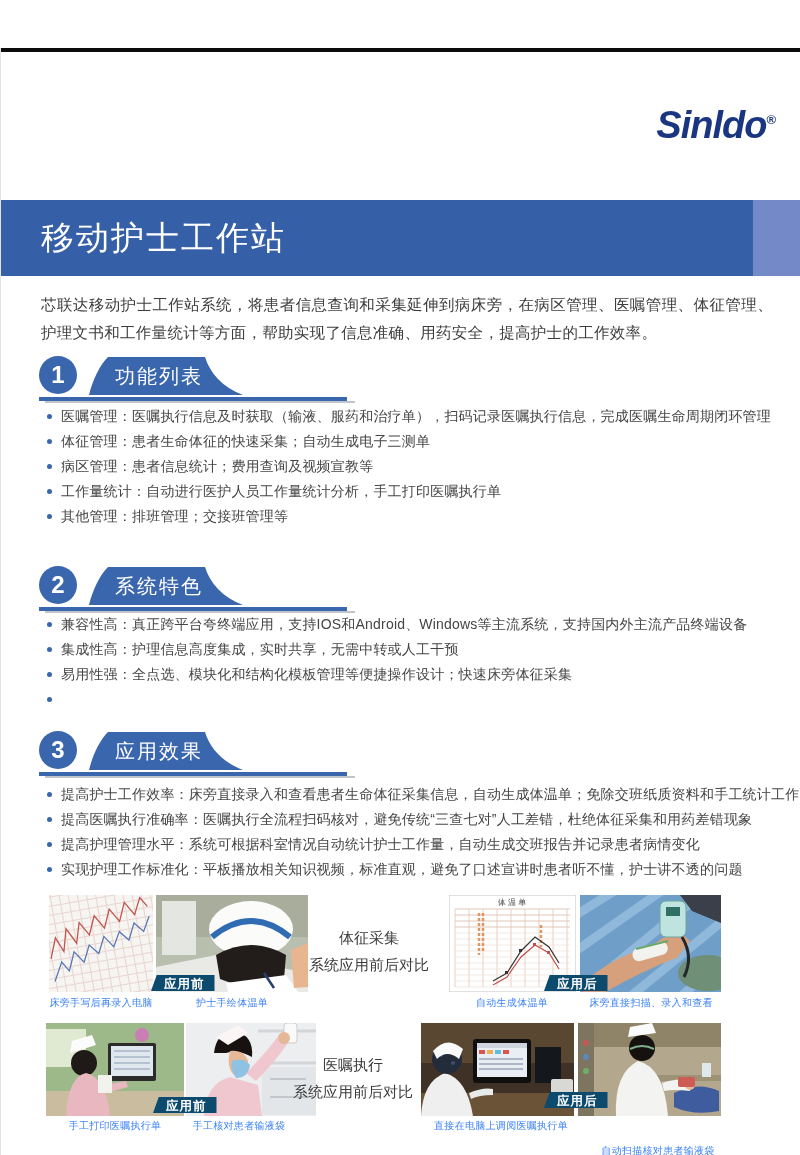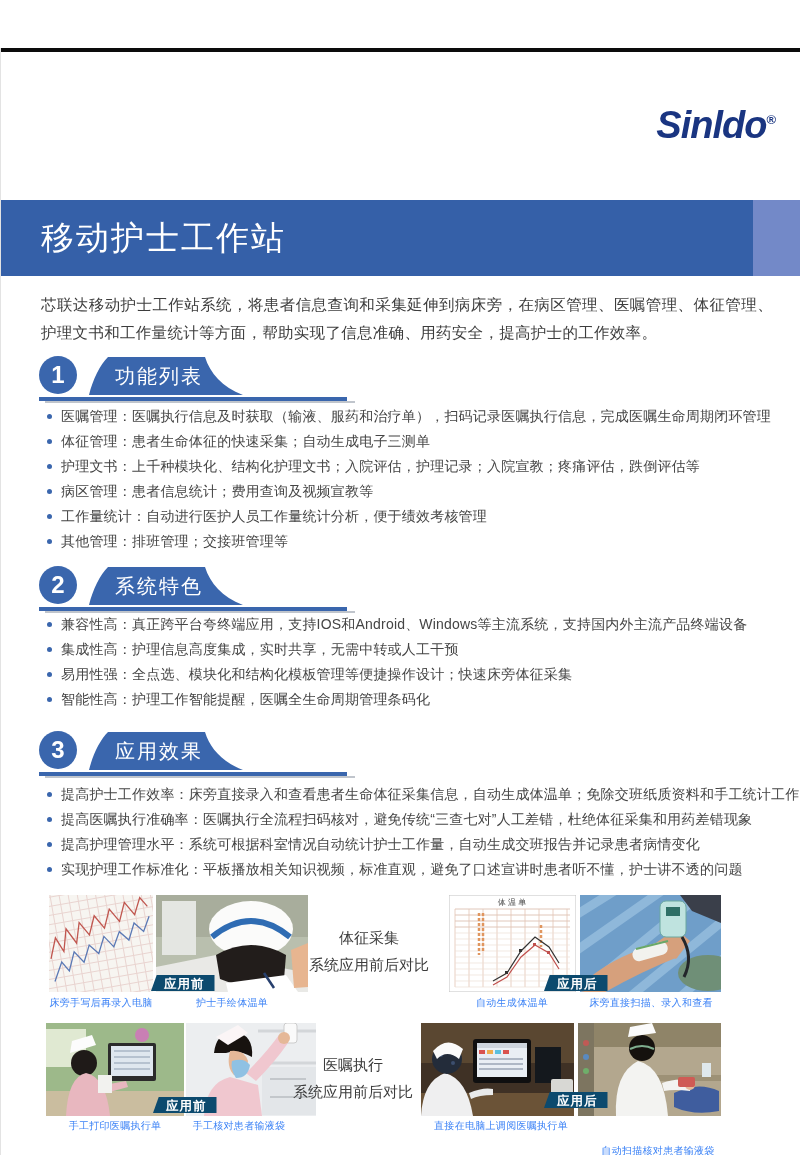--- a/index.html
+++ b/index.html
@@ -82,40 +82,39 @@
     <svg class="tab" width="158" height="38" viewBox="0 0 158 38">
       <path d="M21,0 L118,0 C123,16 135,30 156,38 L2,38 C6,22 13,8 21,0 Z" fill="#3a66ad"></path>
       <text x="72" y="26" text-anchor="middle" fill="#ffffff" font-size="20" letter-spacing="2">功能列表</text>
     </svg>
     <div class="rule-blue"></div>
     <div class="rule-gray"></div>
   </div>
   <ul class="bl bl1">
     <li><span class="dot"></span><span>医嘱管理：医嘱执行信息及时获取（输液、服药和治疗单），扫码记录医嘱执行信息，完成医嘱生命周期闭环管理</span></li>
     <li><span class="dot"></span><span>体征管理：患者生命体征的快速采集；自动生成电子三测单</span></li>
-    <li><span class="dot"></span><span>护理文书：上千种模块化、结构化护理文书；入院评估，护理记录；入院宣教；疼痛评估，跌倒评估等</span></li>
     <li><span class="dot"></span><span>病区管理：患者信息统计；费用查询及视频宣教等</span></li>
-    <li><span class="dot"></span><span>工作量统计：自动进行医护人员工作量统计分析，便于绩效考核管理</span></li>
+    <li><span class="dot"></span><span>工作量统计：自动进行医护人员工作量统计分析，手工打印医嘱执行单</span></li>
     <li><span class="dot"></span><span>其他管理：排班管理；交接班管理等</span></li>
   </ul>
 
   <div class="sec s2">
     <div class="num">2</div>
     <svg class="tab" width="158" height="38" viewBox="0 0 158 38">
       <path d="M21,0 L118,0 C123,16 135,30 156,38 L2,38 C6,22 13,8 21,0 Z" fill="#3a66ad"></path>
       <text x="72" y="26" text-anchor="middle" fill="#ffffff" font-size="20" letter-spacing="2">系统特色</text>
     </svg>
     <div class="rule-blue"></div>
     <div class="rule-gray"></div>
   </div>
   <ul class="bl bl2">
     <li><span class="dot"></span><span>兼容性高：真正跨平台夸终端应用，支持IOS和Android、Windows等主流系统，支持国内外主流产品终端设备</span></li>
     <li><span class="dot"></span><span>集成性高：护理信息高度集成，实时共享，无需中转或人工干预</span></li>
     <li><span class="dot"></span><span>易用性强：全点选、模块化和结构化模板管理等便捷操作设计；快速床旁体征采集</span></li>
-    <li><span class="dot"></span><span>智能性高：护理工作智能提醒，医嘱全生命周期管理条码化</span></li>
+    <li><span class="dot"></span></li>
   </ul>
 
   <div class="sec s3">
     <div class="num">3</div>
     <svg class="tab" width="158" height="38" viewBox="0 0 158 38">
       <path d="M21,0 L118,0 C123,16 135,30 156,38 L2,38 C6,22 13,8 21,0 Z" fill="#3a66ad"></path>
       <text x="72" y="26" text-anchor="middle" fill="#ffffff" font-size="20" letter-spacing="2">应用效果</text>
     </svg>
     <div class="rule-blue"></div>
     <div class="rule-gray"></div>

